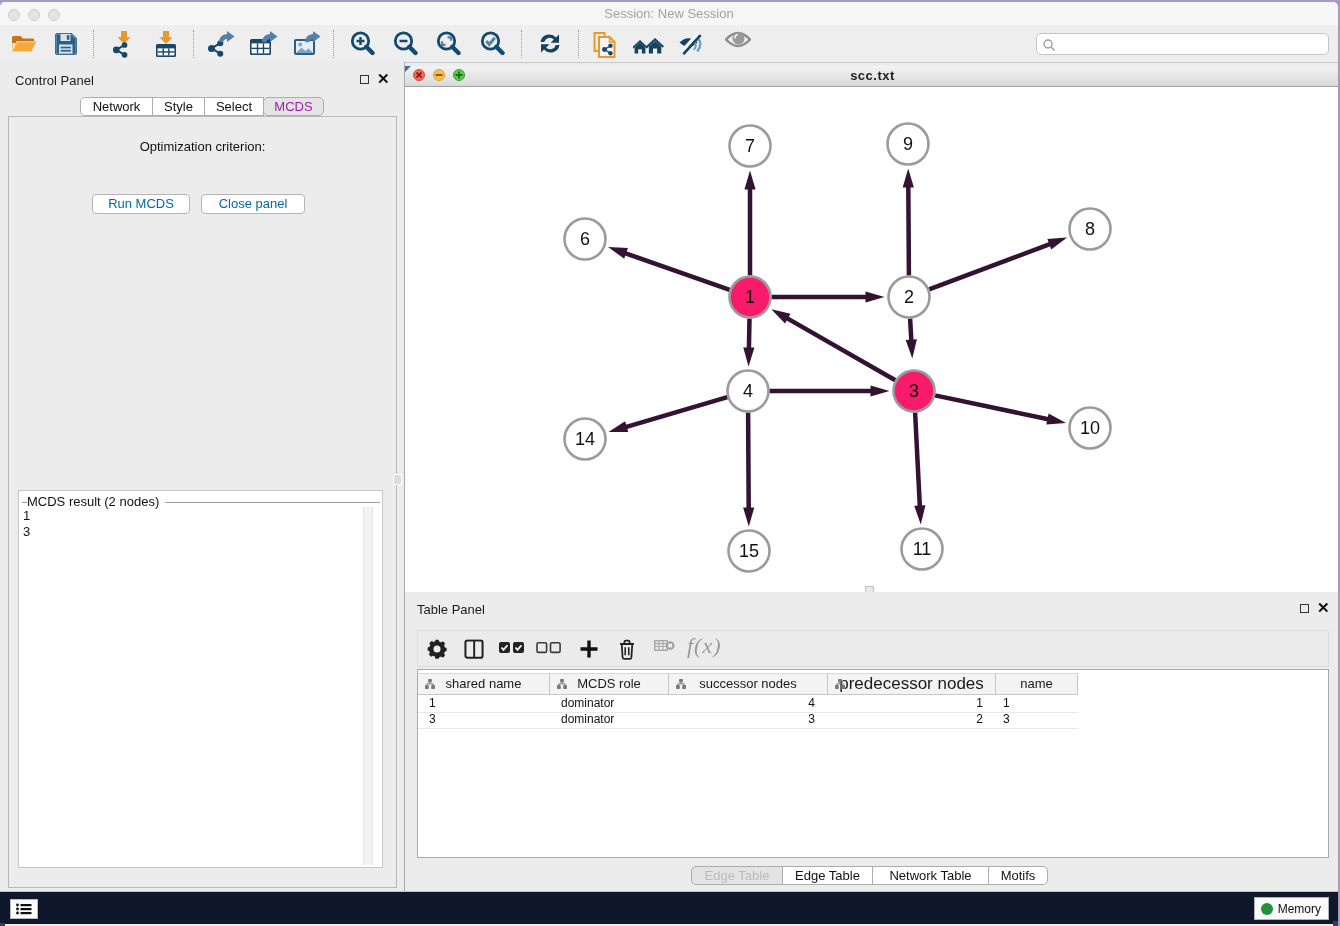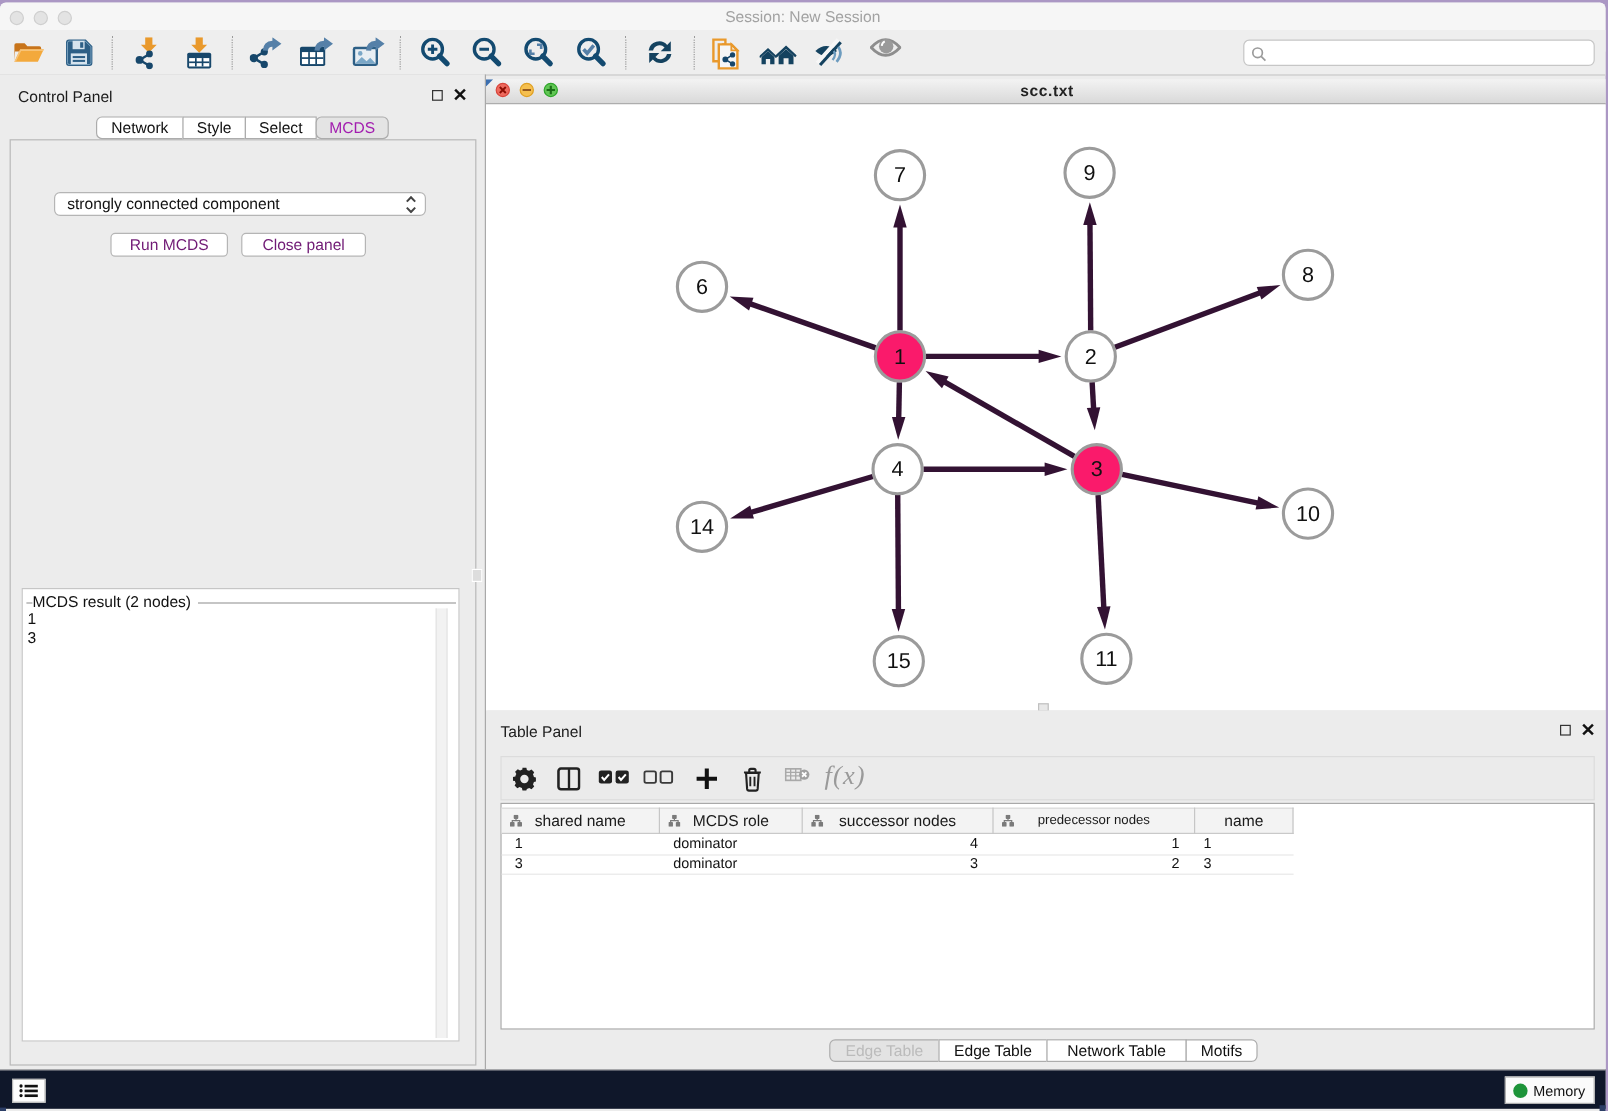--- a/index.html
+++ b/index.html
@@ -13,21 +13,21 @@
 .toolbar{position:absolute;left:0;top:23px;width:100%;height:38px;background:#eeeeee;
          border-bottom:1px solid #c9c9c9}
 .tbi{position:absolute;top:6px}
 .vsep{position:absolute;top:5px;height:28px;width:0;border-left:1px dotted #9a9a9a}
 .search{position:absolute;right:9px;top:8px;width:293px;height:22px;background:#fff;
         border:1px solid #c6c6c6;border-radius:5px}
 .panel-title{font-size:13px;color:#1c1c1c}
 .tab{position:absolute;top:0;height:19px;background:#fff;border:1px solid #acacac;
      font-size:13px;text-align:center;line-height:17px;color:#111}
 .btn{position:absolute;background:#fff;border:1px solid #b5b5b5;border-radius:4px;
-     font-size:13px;color:#701a75;text-align:center}
+     font-size:13px;color:#0369a1;text-align:center}
 .cell{position:absolute;font-size:12px;color:#111}
 </style></head>
 <body>
 <div class="win">
     <div class="titlebar">
       <div class="tl" style="left:8px;background:#e3e3e3;border:1px solid #cfcfcf"></div>
       <div class="tl" style="left:28px;background:#e3e3e3;border:1px solid #cfcfcf"></div>
       <div class="tl" style="left:48px;background:#e3e3e3;border:1px solid #cfcfcf"></div>
       <div class="title">Session: New Session</div>
     </div>
@@ -165,24 +165,21 @@
     </div>
     <div class="abs" style="left:0;top:60px;width:405px;height:829px;background:#ececec;border-right:1px solid #a9a9a9">
       <div class="abs panel-title" style="left:15px;top:11px">Control Panel</div>
       <div class="abs" style="left:360px;top:13px;width:9px;height:9px;border:1.5px solid #333"></div>
       <div class="abs" style="left:377px;top:8px;font-size:15px;font-weight:bold;color:#111">✕</div>
       <div class="abs" style="left:8px;top:54px;width:389px;height:772px;border:1px solid #b9b9b9;background:#ececec"></div>
       <div class="tab" style="left:80px;top:35px;width:73px;border-radius:5px 0 0 5px">Network</div>
       <div class="tab" style="left:152px;top:35px;width:53px;">Style</div>
       <div class="tab" style="left:204px;top:35px;width:60px;">Select</div>
       <div class="tab" style="left:263px;top:35px;width:61px;border-radius:5px;background:#e4e4e4;color:#a21caf">MCDS</div>
-      <div class="abs" style="left:45px;top:98px;width:310px;height:20px;background:#fff;border:1px solid #b5b5b5;border-radius:5px;font-size:13px;color:#111;padding:1px 0 0 10px">strongly connected component<svg width="11" height="15" viewBox="0 0 11 15" style="position:absolute;right:6px;top:2px">
-          <path d="M2 5 L5.5 1.4 L9 5" fill="none" stroke="#444" stroke-width="1.7"></path>
-          <path d="M2 10 L5.5 13.6 L9 10" fill="none" stroke="#444" stroke-width="1.7"></path>
-        </svg></div>
+      <div class="abs" style="left:0;top:77px;width:405px;text-align:center;font-size:13px;color:#111">Optimization criterion:</div>
       <div class="btn" style="left:92px;top:132px;width:98px;height:20px;line-height:18px">Run MCDS</div>
       <div class="btn" style="left:201px;top:132px;width:104px;height:20px;line-height:18px">Close panel</div>
       <div class="abs" style="left:18px;top:428px;width:365px;height:378px;background:#fff;border:1px solid #c6c6c6"></div>
       <div class="abs" style="left:22px;top:440px;width:5px;height:1px;background:#9f9f9f"></div>
       <div class="abs" style="left:165px;top:440px;width:215px;height:1px;background:#9f9f9f"></div>
       <div class="abs" style="left:27px;top:432px;font-size:13px;color:#111">MCDS result (2 nodes)</div>
       <div class="abs" style="left:19px;top:444px;width:360px;font-size:13px;color:#111;padding:2px 0 0 4px;line-height:16px">1<br>3</div>
       <div class="abs" style="left:363px;top:445px;width:10px;height:358px;background:#f2f2f2;border-left:1px solid #e3e3e3;border-right:1px solid #e3e3e3"></div>
       <div class="abs" style="left:393px;top:412px;width:9px;height:11px;background:#ddd;border:1px solid #fff"></div>
     </div>
@@ -320,21 +317,21 @@
           <rect x="6.2" y="6" width="3.8" height="4" rx="0.7" fill="#7a7a7a"></rect>
           <path d="M5 3.4 v1.4 M1.9 6 v-1.2 h6.2 V6" stroke="#7a7a7a" stroke-width="1" fill="none"></path>
         </svg>
         <div style="position:absolute;left:251px;top:3px;width:159px;height:22px;border-right:1px solid #c6c6c6;font-size:13px;color:#1a1a1a;text-align:center;line-height:22px">successor nodes</div>
         <svg width="10" height="10" viewBox="0 0 10 10" style="position:absolute;left:258px;top:9px">
           <rect x="3.1" y="0" width="3.8" height="3.4" rx="0.7" fill="#7a7a7a"></rect>
           <rect x="0" y="6" width="3.8" height="4" rx="0.7" fill="#7a7a7a"></rect>
           <rect x="6.2" y="6" width="3.8" height="4" rx="0.7" fill="#7a7a7a"></rect>
           <path d="M5 3.4 v1.4 M1.9 6 v-1.2 h6.2 V6" stroke="#7a7a7a" stroke-width="1" fill="none"></path>
         </svg>
-        <div style="position:absolute;left:410px;top:3px;width:168px;height:22px;border-right:1px solid #c6c6c6;font-size:11px;color:#1a1a1a;text-align:center;line-height:22px">predecessor nodes</div>
+        <div style="position:absolute;left:410px;top:3px;width:168px;height:22px;border-right:1px solid #c6c6c6;font-size:17px;color:#1a1a1a;text-align:center;line-height:22px">predecessor nodes</div>
         <svg width="10" height="10" viewBox="0 0 10 10" style="position:absolute;left:417px;top:9px">
           <rect x="3.1" y="0" width="3.8" height="3.4" rx="0.7" fill="#7a7a7a"></rect>
           <rect x="0" y="6" width="3.8" height="4" rx="0.7" fill="#7a7a7a"></rect>
           <rect x="6.2" y="6" width="3.8" height="4" rx="0.7" fill="#7a7a7a"></rect>
           <path d="M5 3.4 v1.4 M1.9 6 v-1.2 h6.2 V6" stroke="#7a7a7a" stroke-width="1" fill="none"></path>
         </svg>
         <div style="position:absolute;left:578px;top:3px;width:82px;height:22px;border-right:1px solid #c6c6c6;font-size:13px;color:#1a1a1a;text-align:center;line-height:22px">name</div>
         <div class="cell" style="left:11px;top:26px">1</div>
         <div class="cell" style="left:143px;top:26px">dominator</div>
         <div class="cell" style="left:251px;top:26px;width:146px;text-align:right">4</div>

